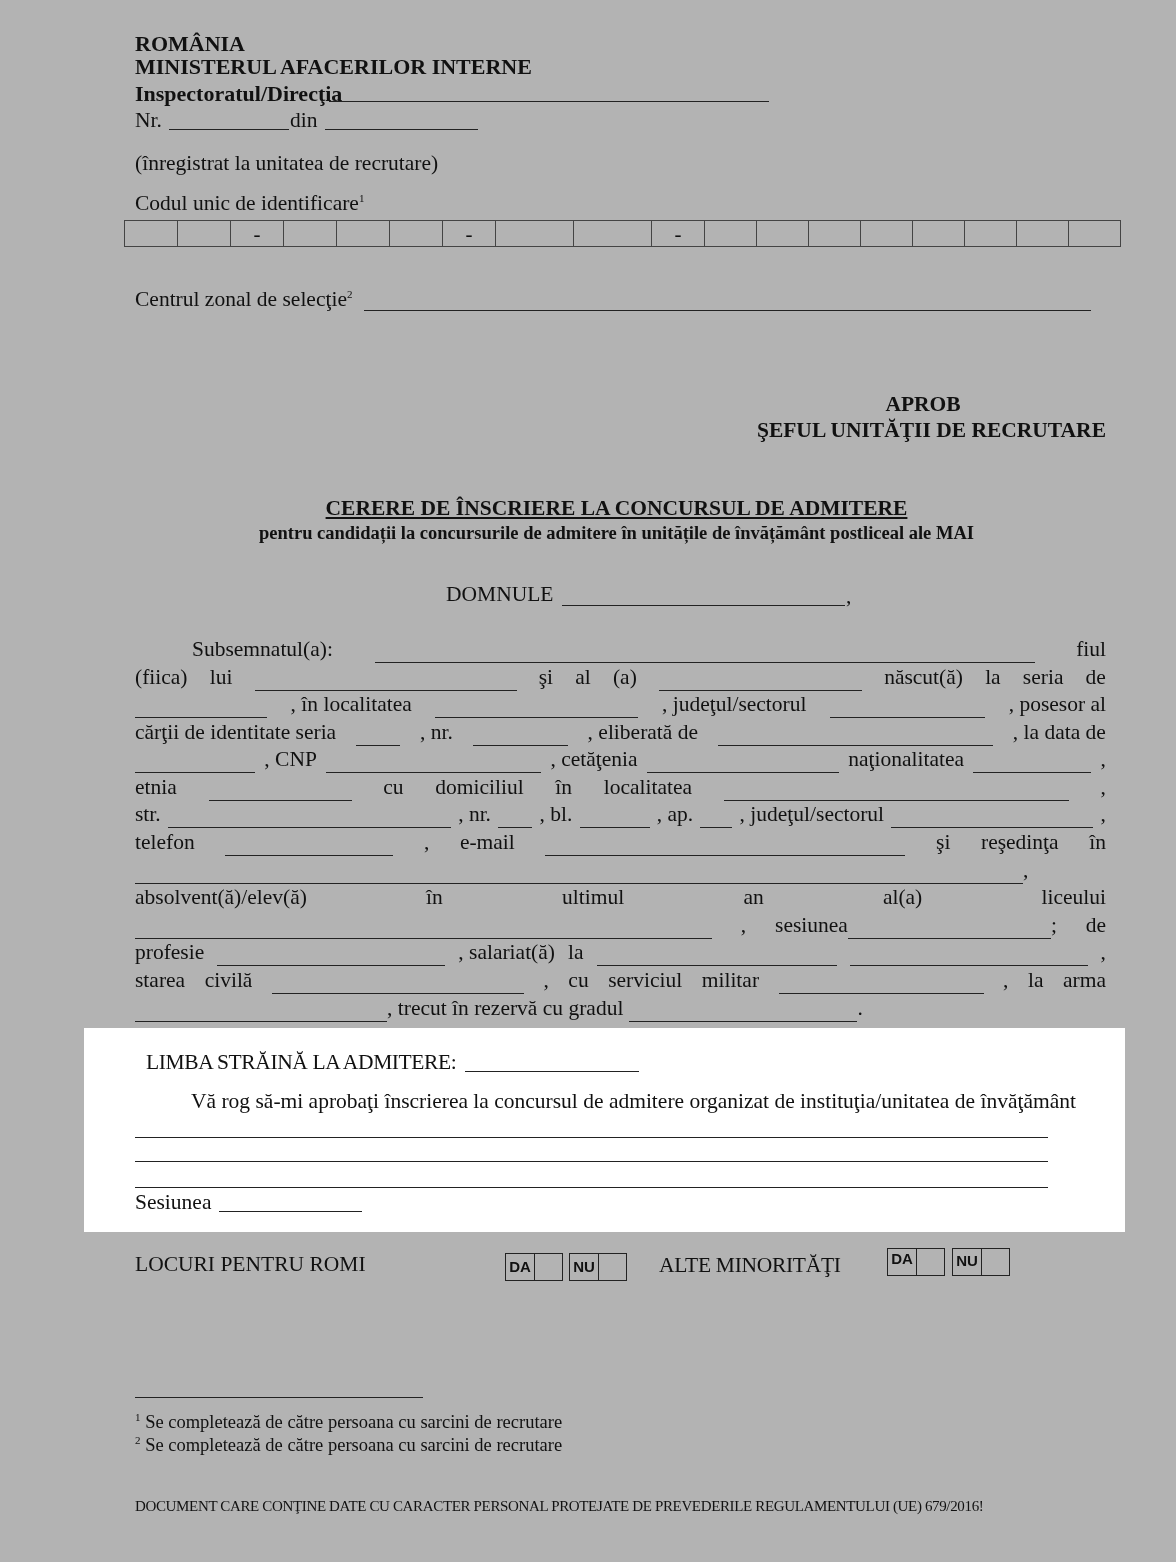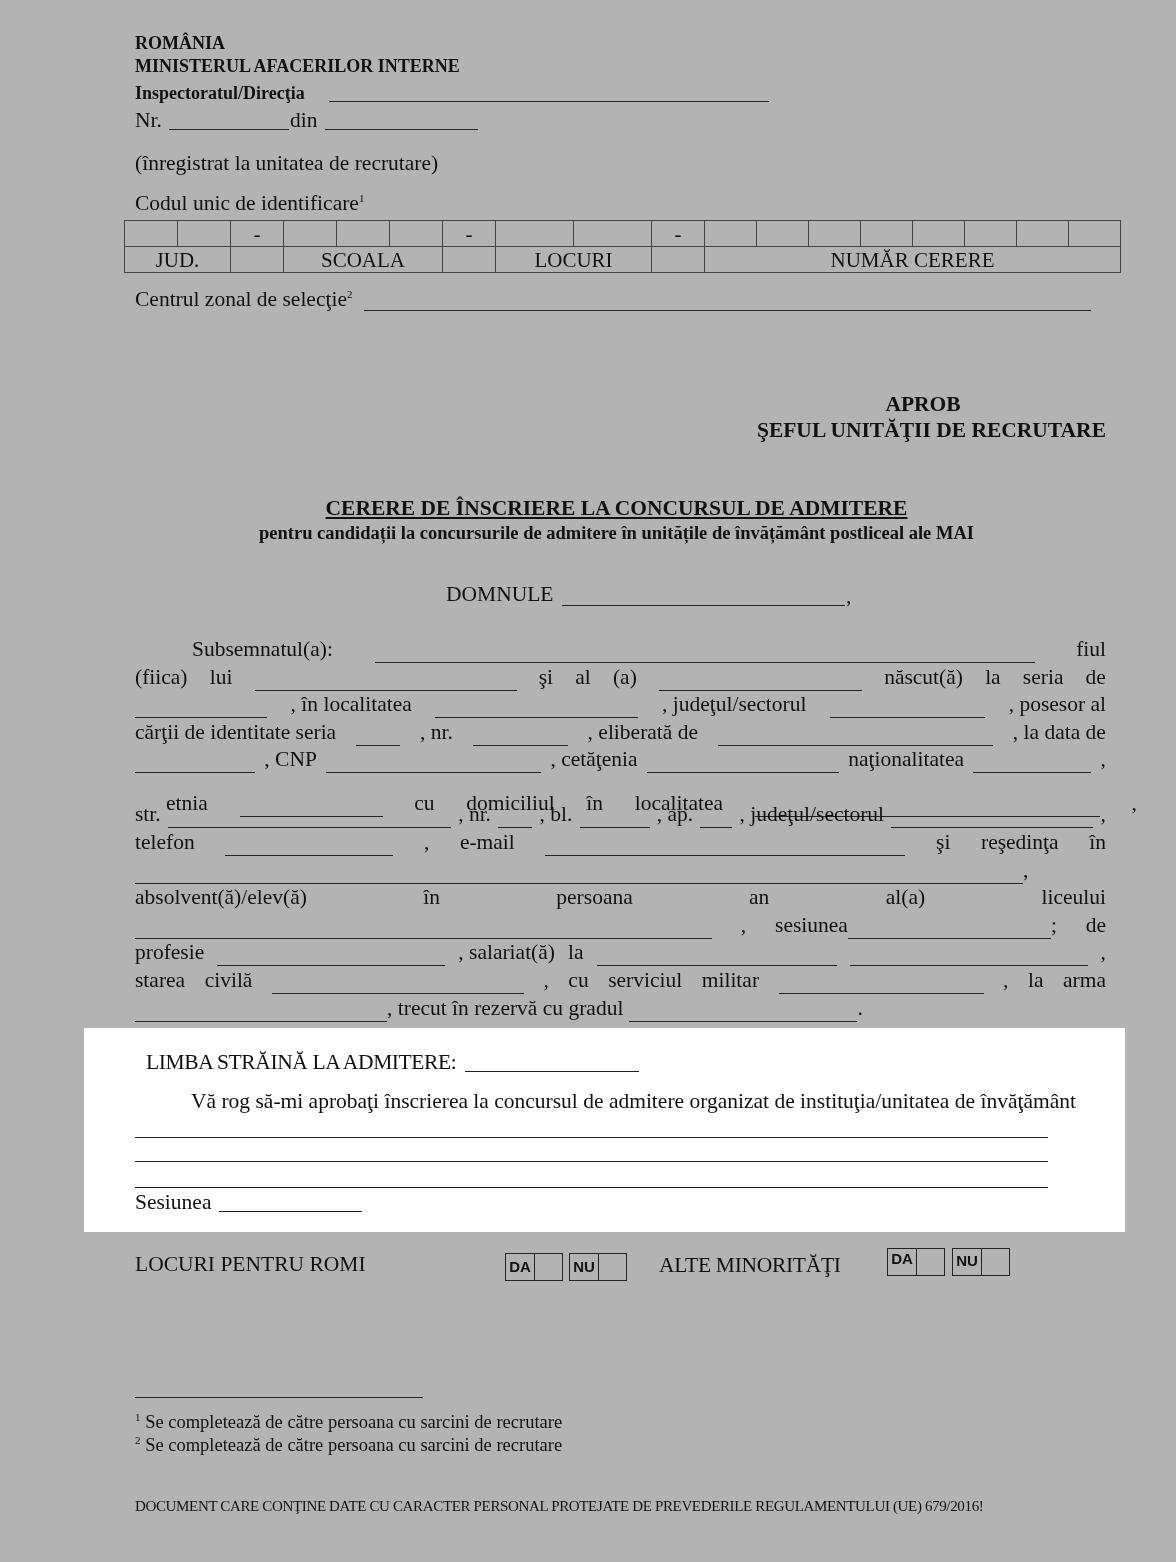--- a/index.html
+++ b/index.html
@@ -3,21 +3,21 @@
 <meta charset="utf-8">
 <style>
   html, body { margin: 0; padding: 0; }
   body {
     width: 1176px; height: 1562px; position: relative; overflow: hidden;
     background: #b3b3b3; color: #111;
     font-family: "Liberation Serif", "DejaVu Serif", serif;
   }
   .abs { position: absolute; white-space: nowrap; }
   .b { font-weight: bold; }
-  .t19 { font-size: 18px; line-height: 23px; }
+  .t19 { font-size: 22px; line-height: 23px; }
   .t21 { font-size: 21.5px; line-height: 27px; }
   .line { position: absolute; border-bottom: 1.3px solid #222; height: 0; }
   sup { font-size: 11px; vertical-align: super; line-height: 0; }
 
   
   .code-table { position: absolute; left: 124px; top: 220px; border-collapse: collapse; }
   .code-table td {
     border: 1.3px solid #444; padding: 0; height: 25px;
     font-size: 21px; text-align: center; vertical-align: middle; line-height: 22px;
   }
@@ -71,29 +71,20 @@
     <td style="width:77px"></td>
     <td style="width:52px">-</td>
     <td style="width:51px"></td>
     <td style="width:51px"></td>
     <td style="width:51px"></td>
     <td style="width:51px"></td>
     <td style="width:51px"></td>
     <td style="width:51px"></td>
     <td style="width:51px"></td>
     <td style="width:51px"></td>
-  </tr>
-  <tr>
-    <td colspan="2">JUD.</td>
-    <td></td>
-    <td colspan="3">SCOALA</td>
-    <td></td>
-    <td colspan="2">LOCURI</td>
-    <td></td>
-    <td colspan="8">NUMĂR CERERE</td>
   </tr>
 </tbody>
   </table>
 
 <div class="abs t21" style="left:135px;top:286px;"><span>Centrul zonal de selecţie</span><sup>2</sup></div>
 <div class="line" style="left:364px;top:310px;width:727px;"></div>
 
 <div class="abs b t21" style="left:740px;top:391px;width:366px;text-align:center;">APROB</div>
 <div class="abs b t21" style="left:740px;top:417px;width:366px;text-align:right;">ŞEFUL UNITĂŢII DE RECRUTARE</div>
 
@@ -142,21 +133,21 @@
 <div class="jline" style="top:746px;">
   <span class="blank" style="width:120px"></span>
   <span>, CNP</span>
   <span class="blank" style="width:215px"></span>
   <span>, cetăţenia</span>
   <span class="blank" style="width:192px"></span>
   <span>naţionalitatea</span>
   <span class="blank" style="width:118px"></span>
   <span>,</span>
 </div>
-<div class="jline" style="top:790px;margin-left:31px;">
+<div class="jline" style="top:774px;">
   <span>etnia</span>
   <span class="blank" style="width:143px"></span>
   <span>cu</span>
   <span>domiciliul</span>
   <span>în</span>
   <span>localitatea</span>
   <span class="blank" style="width:345px"></span>
   <span>,</span>
 </div>
 <div class="jline" style="top:801px;">
@@ -182,21 +173,21 @@
   <span>reşedinţa</span>
   <span>în</span>
 </div>
 <div class="jline" style="top:857px;justify-content:flex-start;">
   <span class="blank" style="width:888px"></span>
   <span>,</span>
 </div>
 <div class="jline" style="top:884px;">
   <span>absolvent(ă)/elev(ă)</span>
   <span>în</span>
-  <span>persoana</span>
+  <span>ultimul</span>
   <span>an</span>
   <span>al(a)</span>
   <span>liceului</span>
 </div>
 <div class="jline" style="top:912px;">
   <span class="blank" style="width:577px"></span>
   <span>,</span>
   <span style="display:flex;align-items:flex-end;">
       <span>sesiunea</span>
       <span class="blank" style="width:203px"></span>

